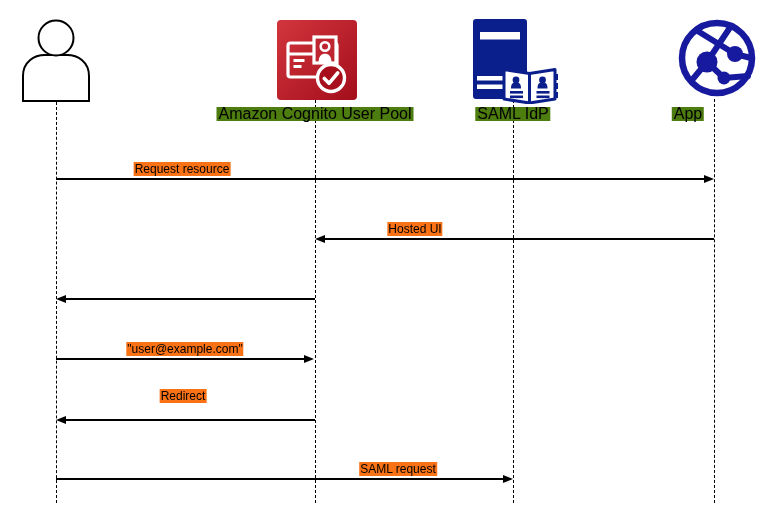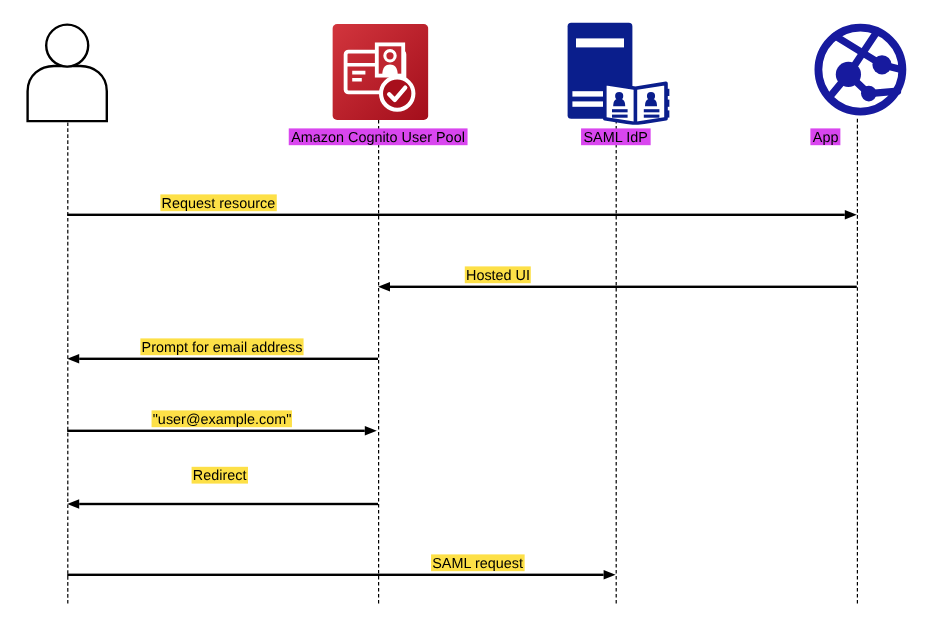--- a/index.html
+++ b/index.html
@@ -5,27 +5,27 @@
   html,body{margin:0;padding:0;background:#fff;}
   #canvas{
     position:relative;width:775px;height:522px;background:#fff;overflow:hidden;
     font-family:"Liberation Sans",sans-serif;color:#000;
   }
   .lifeline{
     position:absolute;width:0;border-left:1px dashed #000;z-index:1;
   }
   .participant-label{
     position:absolute;transform:translateX(-50%);white-space:nowrap;
-    font-size:12px;line-height:14px;background:#d946ef;padding:0 2px;z-index:3;text-align:left;
+    font-size:16px;line-height:14px;background:#4d7c0f;padding:0 2px;z-index:3;text-align:left;
   }
   .icon{position:absolute;z-index:2;}
   .msg-line{position:absolute;height:1.5px;background:#000;z-index:2;}
   .msg-label{
     position:absolute;transform:translateX(-50%);white-space:nowrap;
-    font-size:12px;line-height:14px;background:#fde047;padding:0 1px;z-index:2;text-align:center;
+    font-size:12px;line-height:14px;background:#f97316;padding:0 1px;z-index:2;text-align:center;
   }
   .msg-label.italic{font-style:italic;}
   .arrowhead{position:absolute;width:0;height:0;z-index:2;}
   .arrowhead.right{border-top:4px solid transparent;border-bottom:4px solid transparent;border-left:10px solid #000;}
   .arrowhead.left{border-top:4px solid transparent;border-bottom:4px solid transparent;border-right:10px solid #000;}
 </style>
 </head>
 <body>
 
 <div id="canvas">
@@ -99,21 +99,20 @@
   <div class="participant-label" style="left:688px;top:107px;">App</div>
 
   <div class="msg-label" style="left:182px;top:162px;">Request resource</div>
   <div class="msg-line" style="left:56px;top:178px;width:648px;"></div>
   <div class="arrowhead right" style="left:704px;top:174.75px;"></div>
 
   <div class="msg-label" style="left:415px;top:222px;">Hosted UI</div>
   <div class="msg-line" style="left:325px;top:238px;width:389px;"></div>
   <div class="arrowhead left" style="left:315px;top:234.75px;"></div>
 
-  <div class="msg-label" style="left:185px;top:282px;">Prompt for email address</div>
   <div class="msg-line" style="left:66px;top:298px;width:249px;"></div>
   <div class="arrowhead left" style="left:56px;top:294.75px;"></div>
 
   <div class="msg-label" style="left:185px;top:342px;">"user@example.com"</div>
   <div class="msg-line" style="left:56px;top:358px;width:248px;"></div>
   <div class="arrowhead right" style="left:304px;top:354.75px;"></div>
 
   <div class="msg-label" style="left:183px;top:389px;">Redirect</div>
   <div class="msg-line" style="left:66px;top:419px;width:249px;"></div>
   <div class="arrowhead left" style="left:56px;top:415.75px;"></div>

